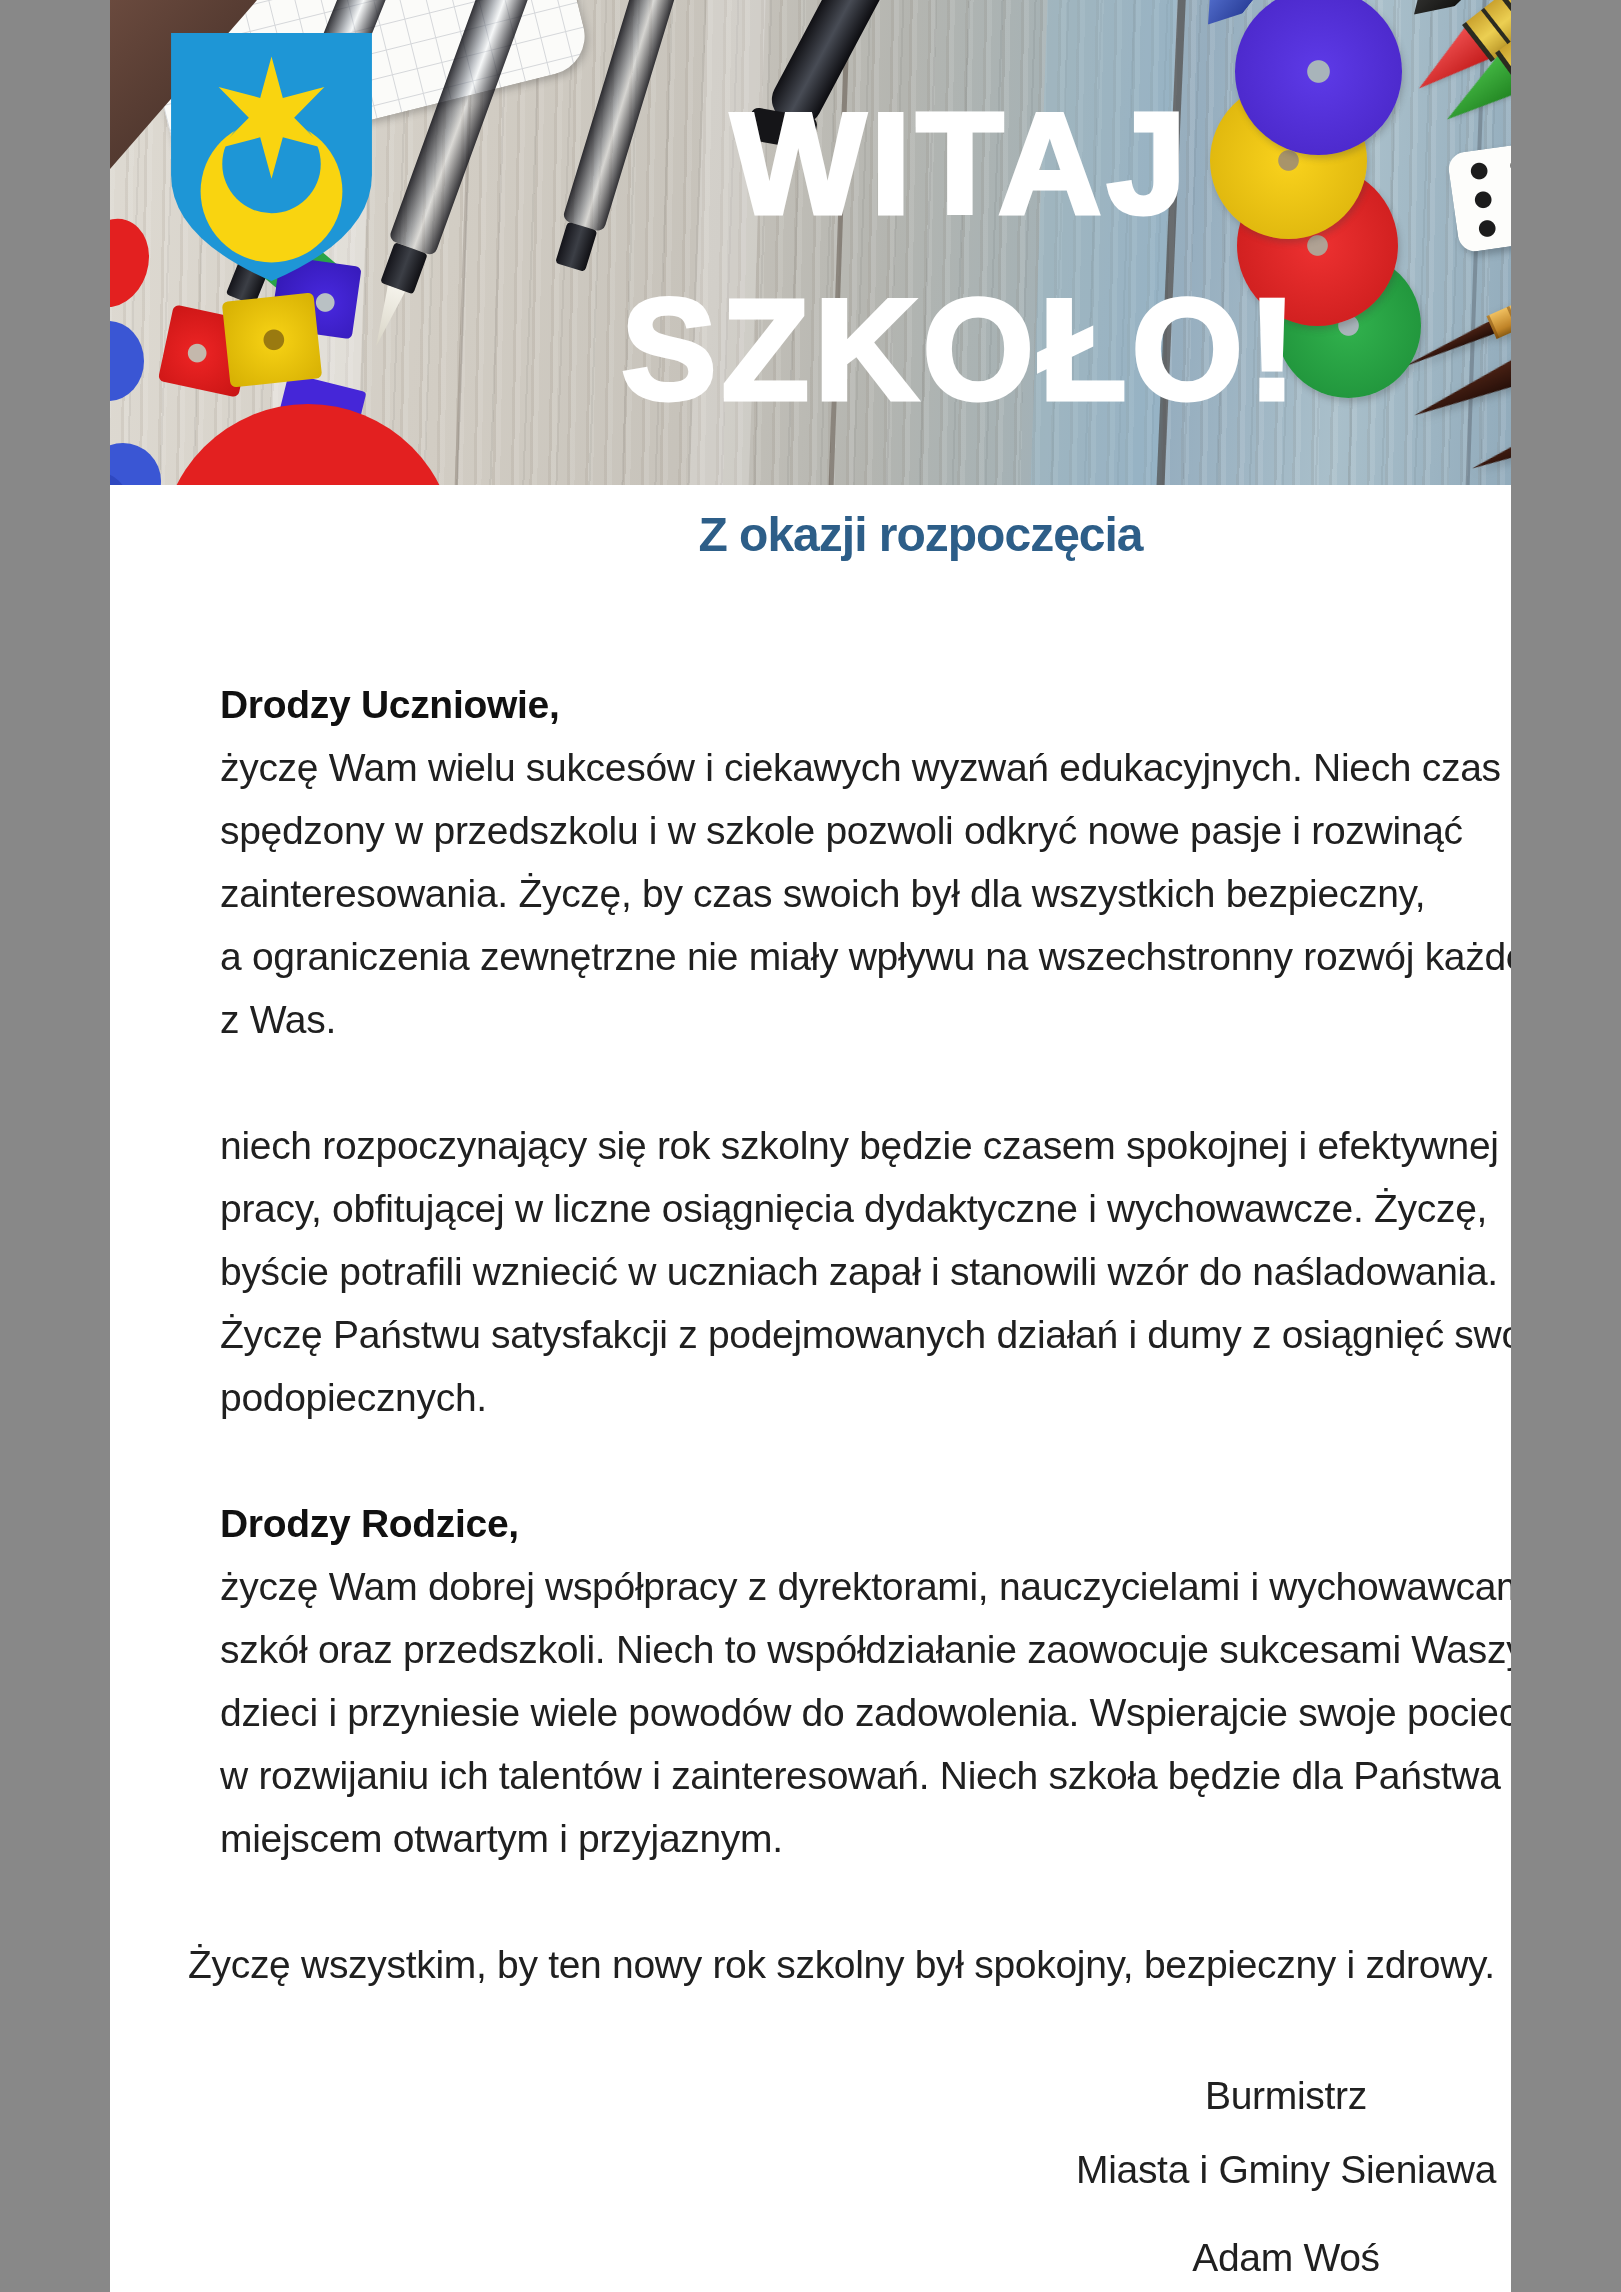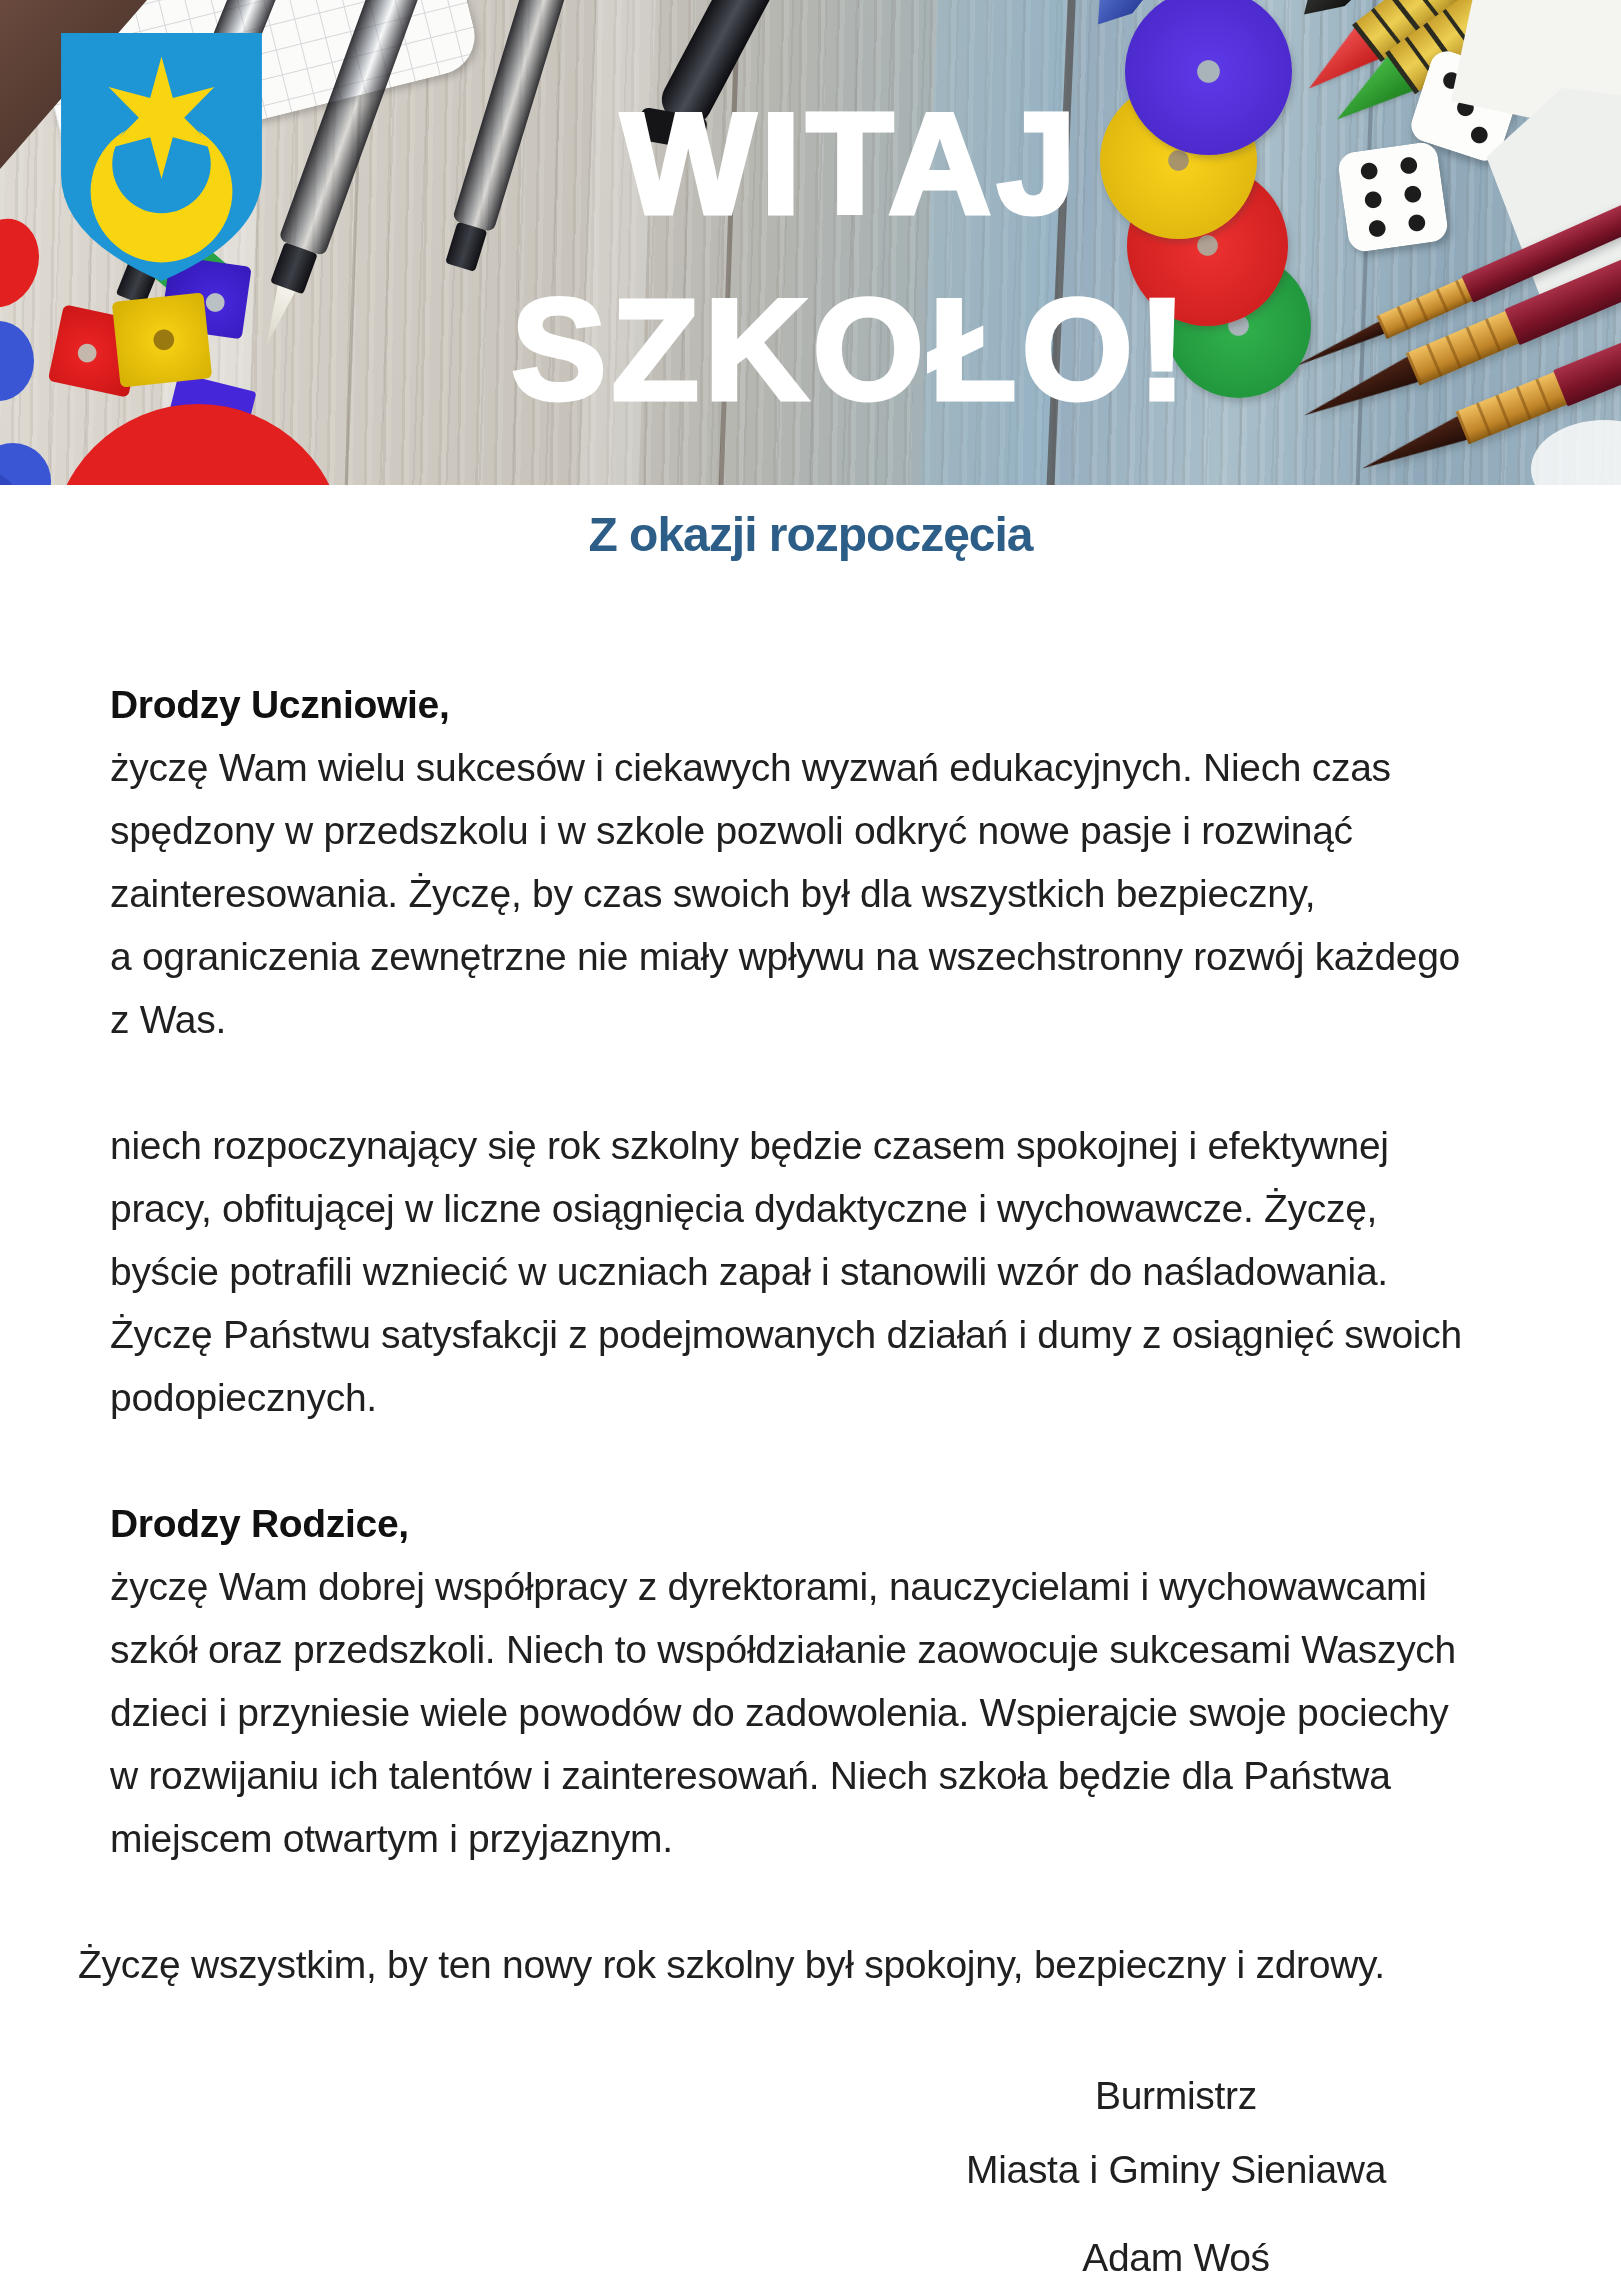--- a/index.html
+++ b/index.html
@@ -1,16 +1,16 @@
 <!DOCTYPE html>
 <html><head>
 <meta charset="utf-8">
 <style>
   html,body{margin:0;padding:0;background:#888;}
-  .page{position:relative;width:1621px;height:2293px;background:#fff;overflow:hidden;
+  .page{position:relative;width:1401px;height:2293px;background:#fff;overflow:hidden;
         font-family:"Liberation Sans",sans-serif;margin:0 auto;}
 
   
   .hero{position:absolute;left:0;top:0;width:1621px;height:485px;overflow:hidden;}
   .wood{position:absolute;inset:0;
     background:
       repeating-linear-gradient(92deg, rgba(0,0,0,0.05) 0 2px, rgba(0,0,0,0) 2px 33px),
       repeating-linear-gradient(91deg, rgba(120,105,90,0.10) 0 2.9px, rgba(255,255,255,0.10) 2.9px 7.8px, rgba(0,0,0,0) 7.8px 18.6px),
       linear-gradient(96deg,#dedad2 0%,#d2cdc4 22%,#c6c2ba 38%,#b4b5b0 48%,#a7b2b4 56%,#96aebf 66%,#a9bfca 76%,#8fa9ba 88%,#9db4c2 100%);}
   .seam{position:absolute;top:-13.7px;height:519px;}

